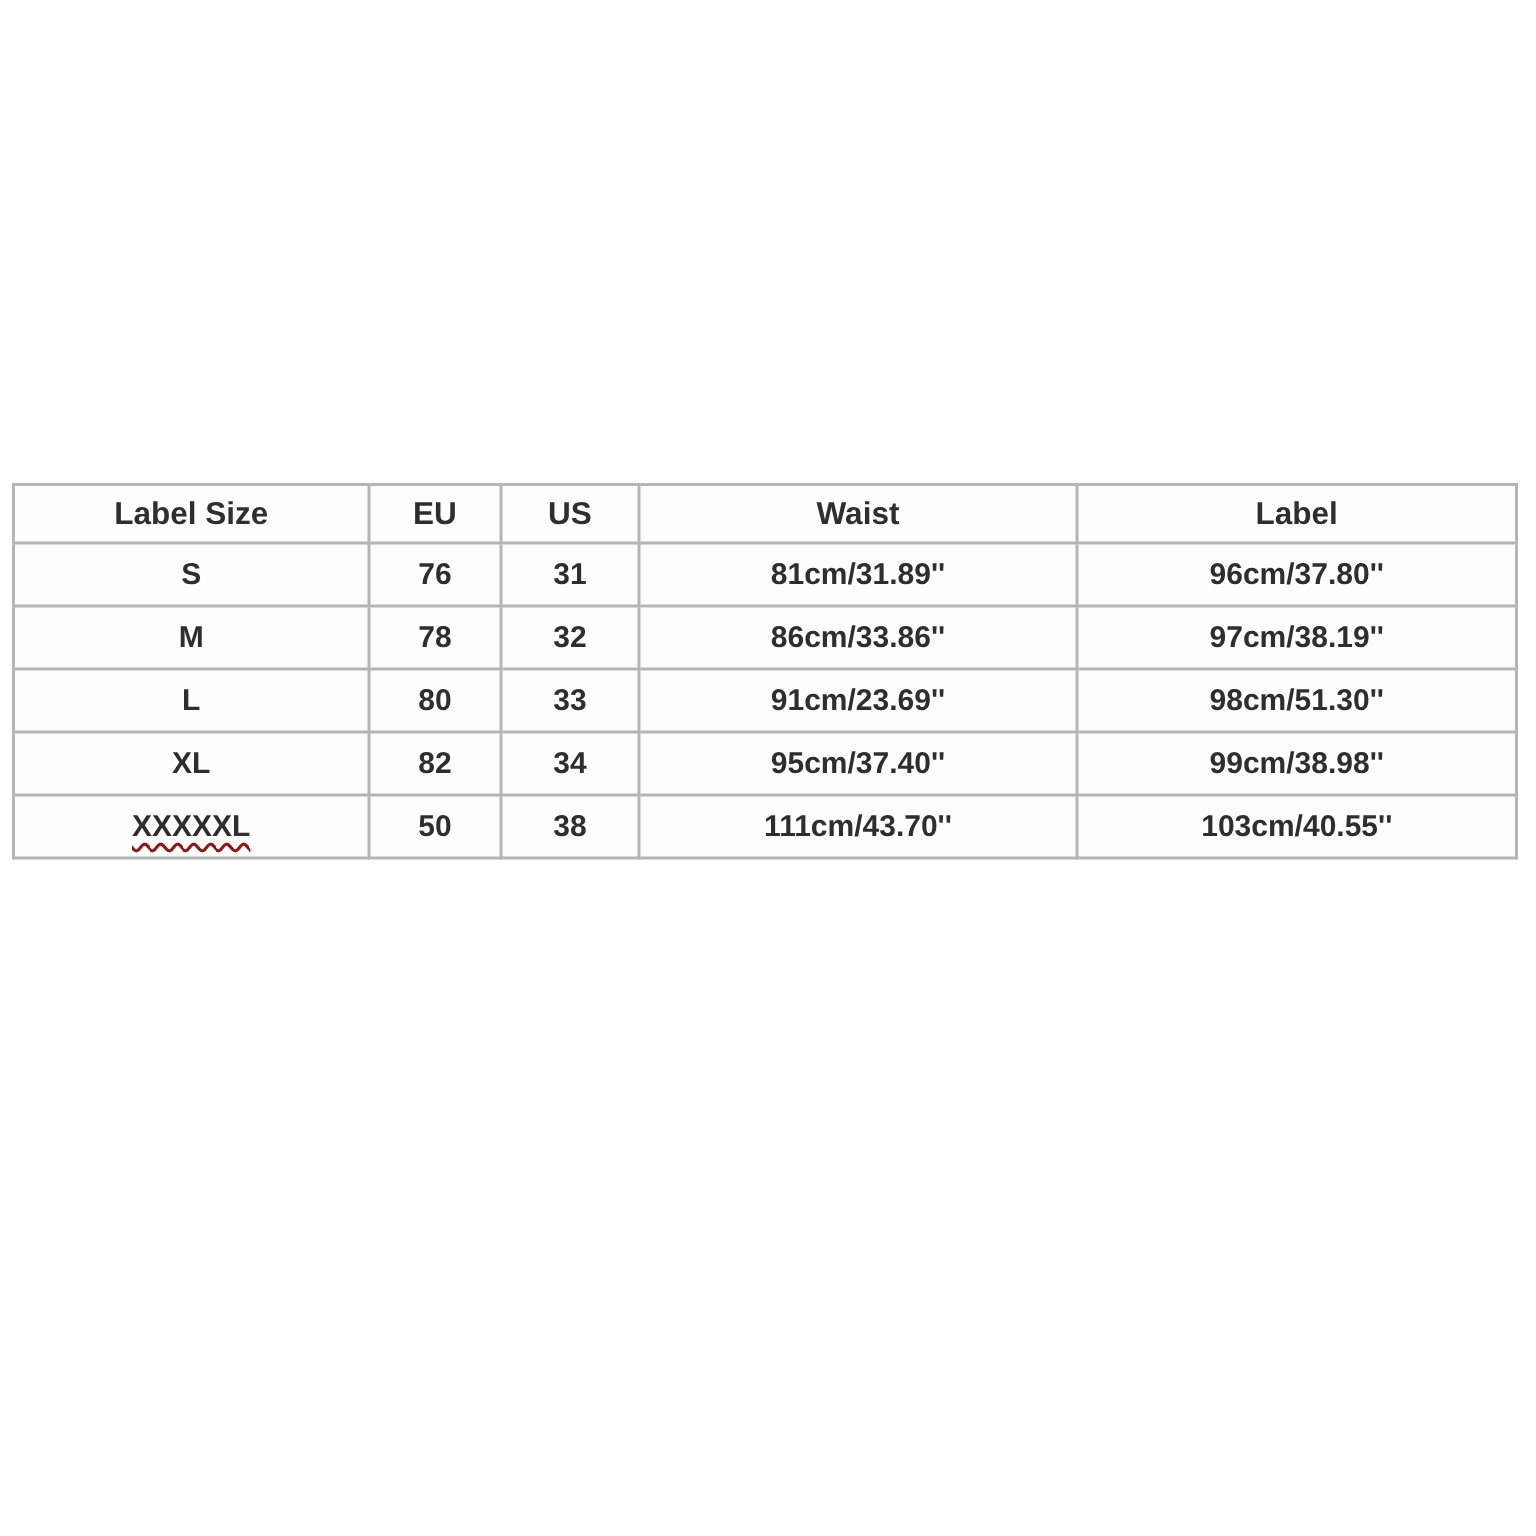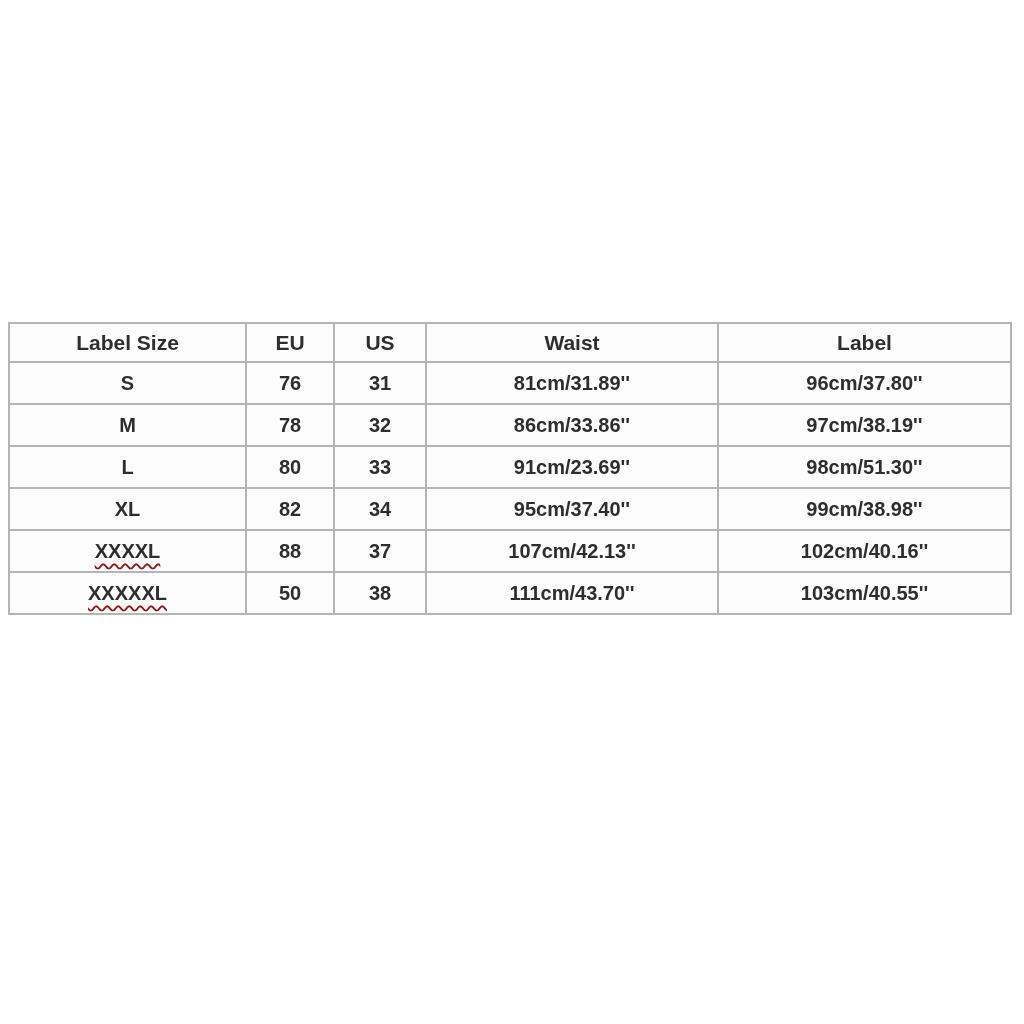--- a/index.html
+++ b/index.html
@@ -108,27 +108,20 @@
         <td>98cm/51.30''</td>
       </tr>
       <tr>
         <td>XL</td>
         <td>82</td>
         <td>34</td>
         <td>95cm/37.40''</td>
         <td>99cm/38.98''</td>
       </tr>
       <tr>
-        <td class="squiggle">XXXXL</td>
-        <td>88</td>
-        <td>37</td>
-        <td>107cm/42.13''</td>
-        <td>102cm/40.16''</td>
-      </tr>
-      <tr>
         <td class="squiggle">XXXXXL</td>
         <td>50</td>
         <td>38</td>
         <td>111cm/43.70''</td>
         <td>103cm/40.55''</td>
       </tr>
     </tbody>
   </table>
 </div>
 

